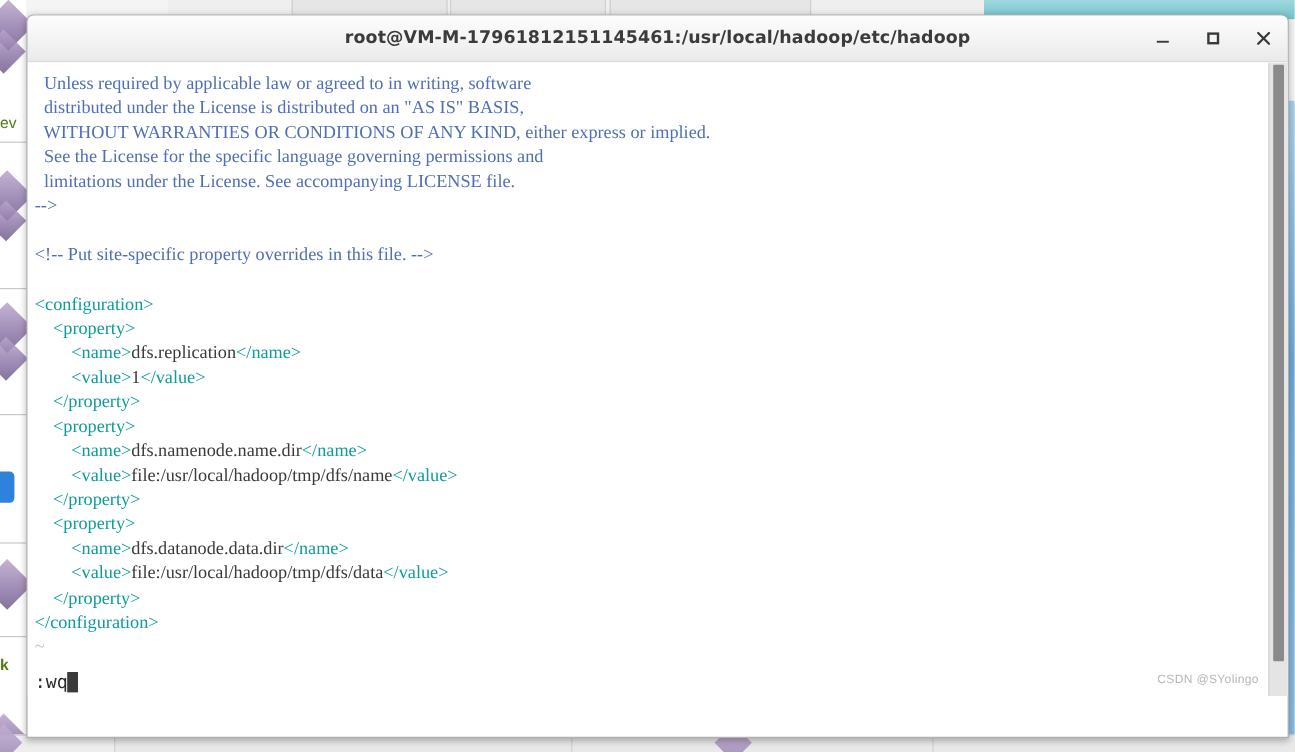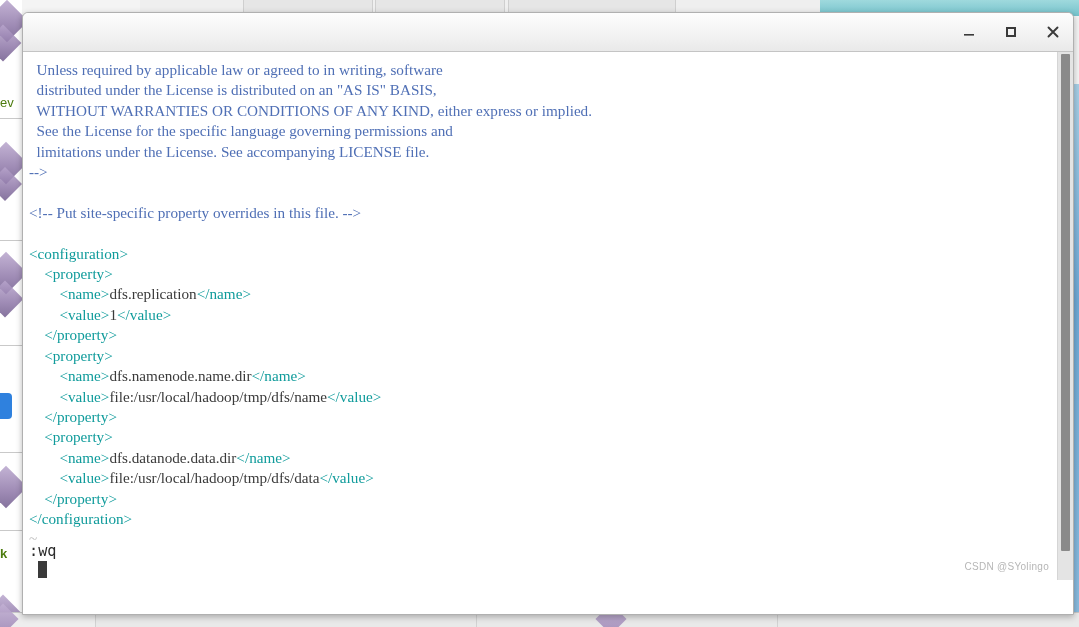--- a/index.html
+++ b/index.html
@@ -213,21 +213,20 @@
   .cmdline {
     position: absolute;
     left: 0; bottom: 2px;
     padding: 0 6px;
     font-family: "DejaVu Sans Mono", monospace;
     font-size: 15.2px;
     line-height: 20px;
     color: #2c2c2c;
     display: flex;
     align-items: center;
-    flex-direction: column;
   }
   .cursor-block {
     display: inline-block;
     width: 9px; height: 17px;
     background: #3a3a3a;
     vertical-align: -3px;
   }
 
   
   .scrollbar {
@@ -295,20 +294,21 @@
     <div class="bg-bottom-cell" style="left:95px;width:380px;"></div>
     <div class="bg-bottom-cell" style="left:476px;width:300px;"></div>
     <div class="bg-bottom-cell" style="left:777px;width:302px;"></div>
     <div class="bg-bottom-diamond" style="left:600px;"></div>
     <div class="bg-bottom-diamond" style="left:-8px;"></div>
   </div>
 
   <div class="term-window">
 
     <div class="titlebar">
+      <div class="title-text">root@VM-M-17961812151145461:/usr/local/hadoop/etc/hadoop</div>
 
       <div class="win-buttons">
         <div class="win-btn" title="minimize">
           <svg width="16" height="16" viewBox="0 0 16 16" aria-hidden="true">
             <rect x="3" y="10" width="10" height="1.6" fill="#3a3a3a"></rect>
           </svg>
         </div>
         <div class="win-btn" title="maximize">
           <svg width="16" height="16" viewBox="0 0 16 16" aria-hidden="true">
             <rect x="4" y="4" width="8" height="8" fill="none" stroke="#3a3a3a" stroke-width="2"></rect>

